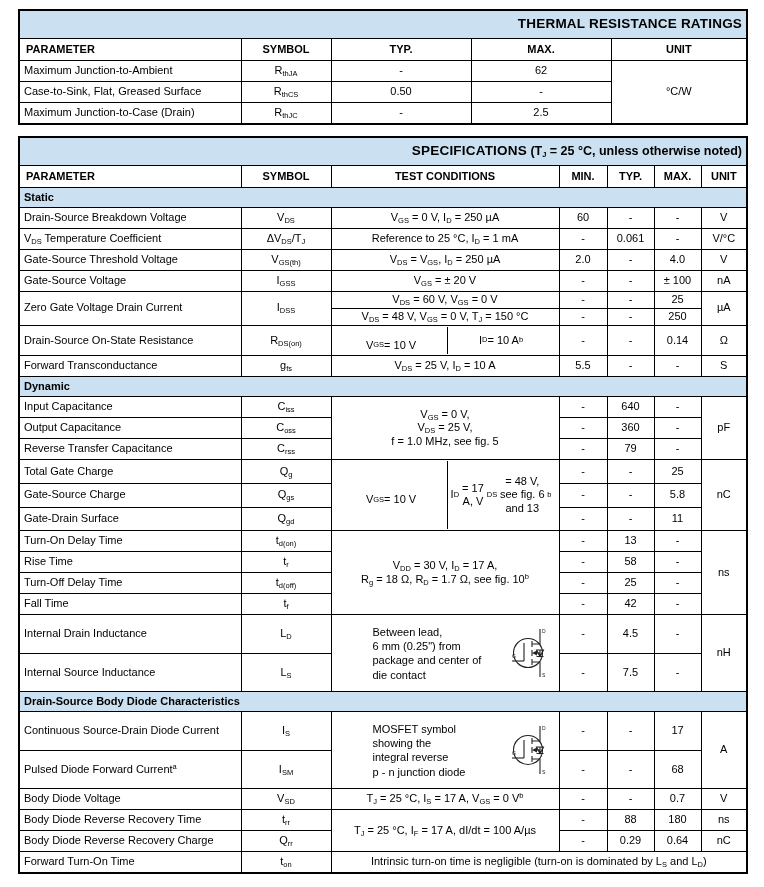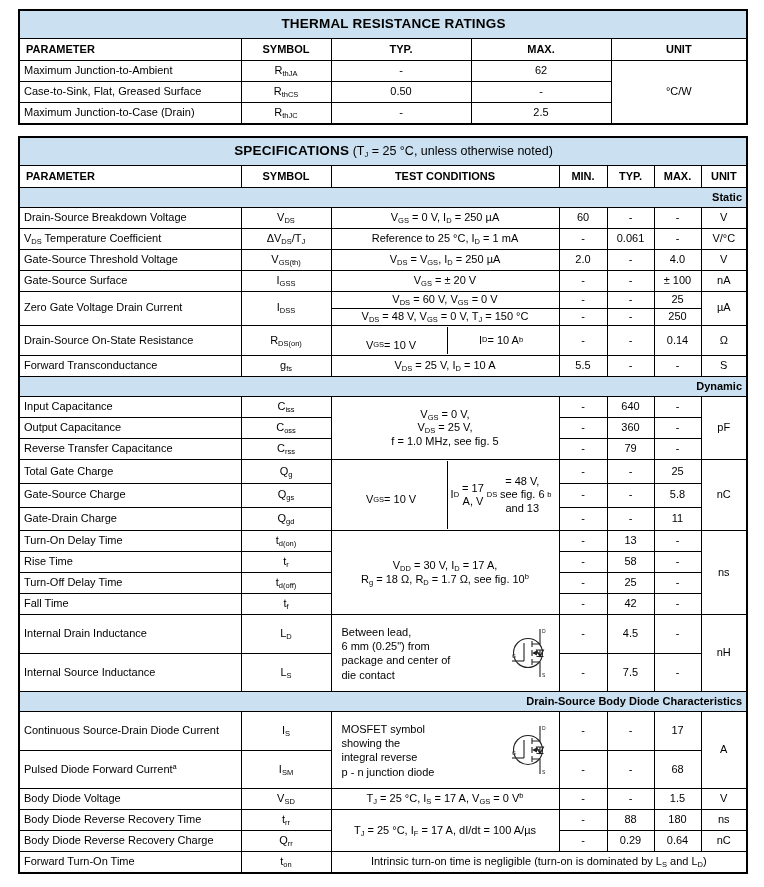--- a/index.html
+++ b/index.html
@@ -17,46 +17,46 @@
     margin-bottom: 11px;
   }
   table.dt td, table.dt th {
     border: 1px solid var(--line);
     font-size: 11px; line-height: 1.25;
     padding: 1px 4px; vertical-align: middle;
     overflow: hidden;
   }
   tr.t-title td {
     background: var(--band); height: 25px;
-    text-align: center; padding-left: 25px; margin-left: 12px;
+    text-align: right; padding-left: 25px; margin-left: 12px;
   }
   .title-bold { font-weight: bold; font-size: 13.5px; letter-spacing: .2px; }
-  .title-rest { font-weight: normal; font-size: 12.5px; }
+  .title-rest { font-weight: bold; font-size: 12.5px; }
   table.dt th {
     font-weight: bold; text-align: center; height: 19px; background: #fff;
   }
   table.dt th.left { text-align: left; padding-left: 6px; }
   td.c-section {
     background: var(--band); font-weight: bold;
-    text-align: right; padding-left: 8px; height: 17px; margin-left: 32px;
+    text-align: left; padding-left: 8px; height: 17px; margin-left: 32px;
   }
   td.c-param { text-align: left; padding-left: 8px; height: 18px; }
   td.c-sym, td.c-val, td.c-unit, td.c-cond { text-align: center; }
   td.p0 { padding: 0; }
   .split { display: flex; align-items: stretch; width: 100%; height: 100%; }
   .split > div {
     display: flex; align-items: center; justify-content: center;
     padding: 2px 3px; text-align: center;
   }
   .split > div.sl { flex: 0 0 48%; margin-top: 10px; }
   .split > div.sr { flex: 1 1 auto; border-left: 1px solid var(--line); }
   .tall3 { min-height: 68px; }
   .condicon {
     display: flex; align-items: center; gap: 4px;
-    padding: 3px 2px 3px 6px; min-height: 68px;
+    padding: 3px 2px 3px 6px; min-height: 68px; margin-left: 31px;
   }
   .condicon .txt { flex: 1 1 auto; text-align: left; line-height: 1.3; }
   .condicon svg { flex: 0 0 auto; margin-right: 2px; }
   sub { font-size: 7.5px; vertical-align: -2px; line-height: 0; }
   sup { font-size: 7.5px; vertical-align: 4px; line-height: 0; }
   .notes { padding-left: 1px; margin-top: 10px; }
   .notes-title { font-weight: bold; font-size: 11.5px; margin-bottom: 5px; }
 </style>
 </head>
 <body>
@@ -150,21 +150,21 @@
         <tr>
           <td class="c-param">Gate-Source Threshold Voltage</td>
           <td class="c-sym">V<sub>GS(th)</sub></td>
           <td class="c-cond">V<sub>DS</sub> = V<sub>GS</sub>, I<sub>D</sub> = 250 µA</td>
           <td class="c-val">2.0</td>
           <td class="c-val">-</td>
           <td class="c-val">4.0</td>
           <td class="c-unit">V</td>
         </tr>
         <tr>
-          <td class="c-param">Gate-Source Surface</td>
+          <td class="c-param">Gate-Source Voltage</td>
           <td class="c-sym">I<sub>GSS</sub></td>
           <td class="c-cond">V<sub>GS</sub> = ± 20 V</td>
           <td class="c-val">-</td>
           <td class="c-val">-</td>
           <td class="c-val">± 100</td>
           <td class="c-unit">nA</td>
         </tr>
         <tr>
           <td rowspan="2" class="c-param">Zero Gate Voltage Drain Current</td>
           <td rowspan="2" class="c-sym">I<sub>DSS</sub></td>
@@ -244,21 +244,21 @@
           <td rowspan="3" class="c-unit">nC</td>
         </tr>
         <tr>
           <td class="c-param">Gate-Source Charge</td>
           <td class="c-sym">Q<sub>gs</sub></td>
           <td class="c-val">-</td>
           <td class="c-val">-</td>
           <td class="c-val">5.8</td>
         </tr>
         <tr>
-          <td class="c-param">Gate-Drain Charge</td>
+          <td class="c-param">Gate-Drain Surface</td>
           <td class="c-sym">Q<sub>gd</sub></td>
           <td class="c-val">-</td>
           <td class="c-val">-</td>
           <td class="c-val">11</td>
         </tr>
         <tr>
           <td class="c-param">Turn-On Delay Time</td>
           <td class="c-sym">t<sub>d(on)</sub></td>
           <td rowspan="4" class="c-cond">V<sub>DD</sub> = 30 V, I<sub>D</sub> = 17 A,<br>R<sub>g</sub> = 18 Ω, R<sub>D</sub> = 1.7 Ω, see fig. 10<sup>b</sup></td>
           <td class="c-val">-</td>
@@ -365,21 +365,21 @@
           <td class="c-val">-</td>
           <td class="c-val">-</td>
           <td class="c-val">68</td>
         </tr>
         <tr>
           <td class="c-param">Body Diode Voltage</td>
           <td class="c-sym">V<sub>SD</sub></td>
           <td class="c-cond">T<sub>J</sub> = 25 °C, I<sub>S</sub> = 17 A, V<sub>GS</sub> = 0 V<sup>b</sup></td>
           <td class="c-val">-</td>
           <td class="c-val">-</td>
-          <td class="c-val">1.5</td>
+          <td class="c-val">0.7</td>
           <td class="c-unit">V</td>
         </tr>
         <tr>
           <td class="c-param">Body Diode Reverse Recovery Time</td>
           <td class="c-sym">t<sub>rr</sub></td>
           <td rowspan="2" class="c-cond">T<sub>J</sub> = 25 °C, I<sub>F</sub> = 17 A, dI/dt = 100 A/µs</td>
           <td class="c-val">-</td>
           <td class="c-val">88</td>
           <td class="c-val">180</td>
           <td class="c-unit">ns</td>

